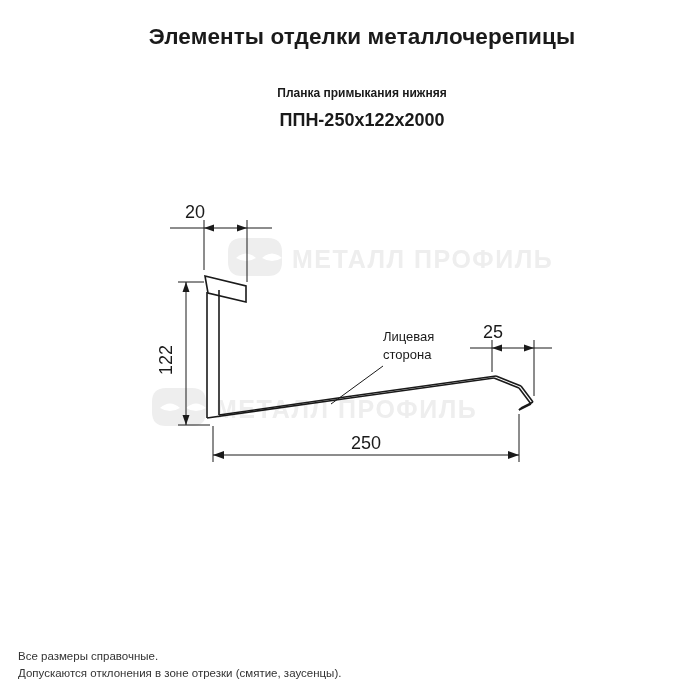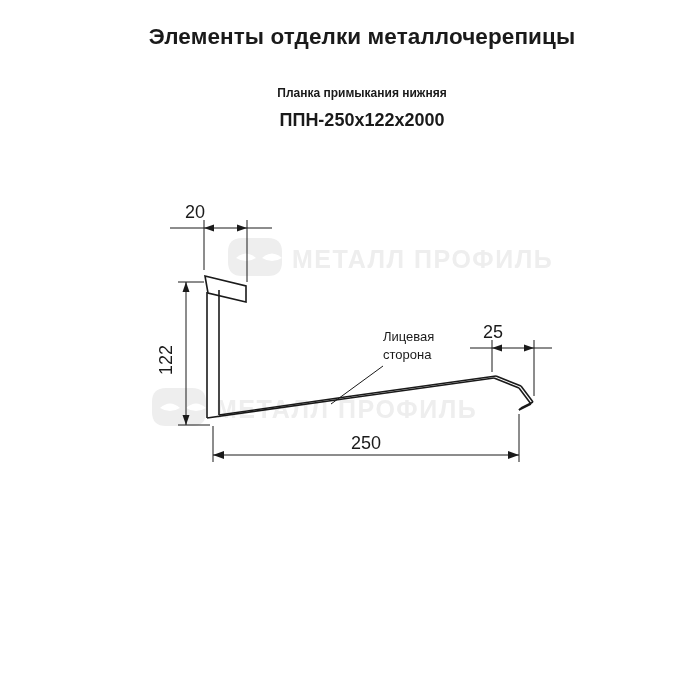--- a/index.html
+++ b/index.html
@@ -187,14 +187,18 @@
 
       <g>
         <line class="thin" x1="331" y1="244" x2="383" y2="206"></line>
         <text class="labeltext" x="383" y="181">Лицевая</text>
         <text class="labeltext" x="383" y="199">сторона</text>
       </g>
 
     </svg>
   </div>
 
+  <div class="footer">
+    <div>Все размеры справочные.</div>
+    <div>Допускаются отклонения в зоне отрезки (смятие, заусенцы).</div>
+  </div>
 
 </div>
 
 </body></html>

